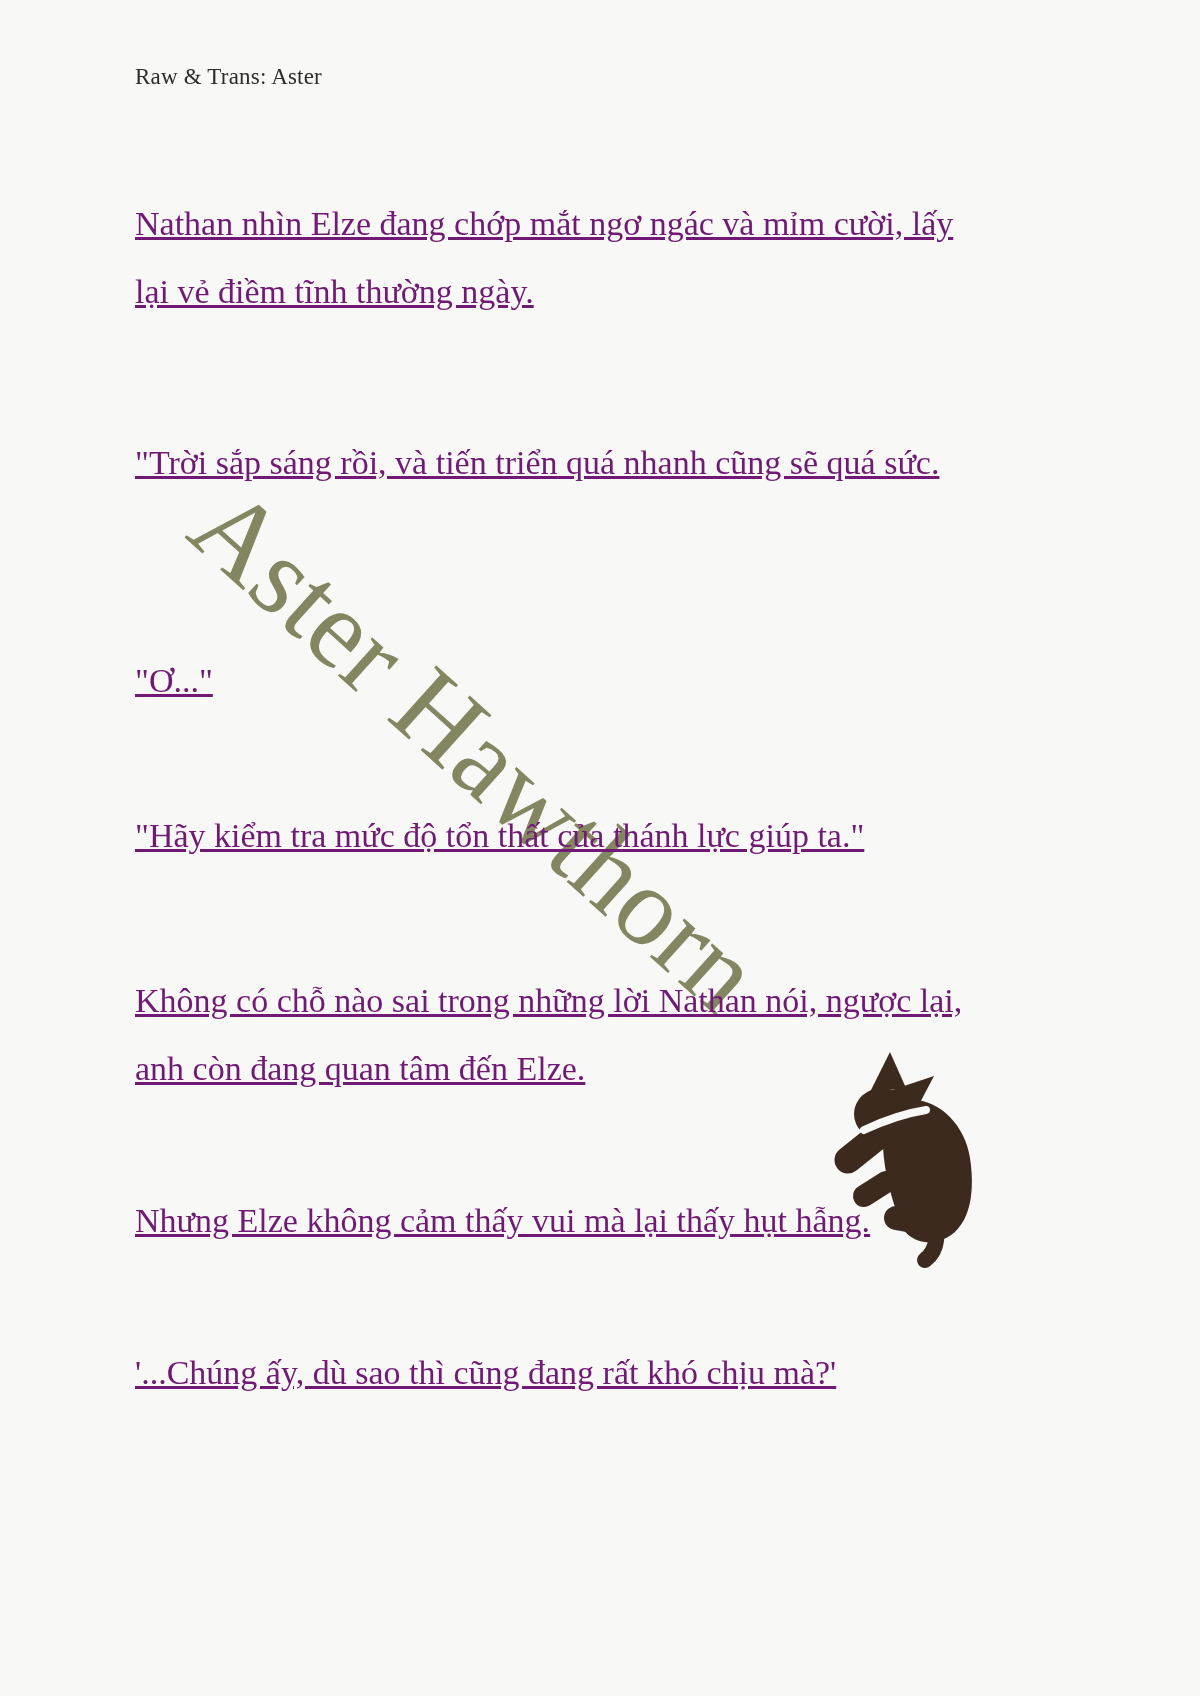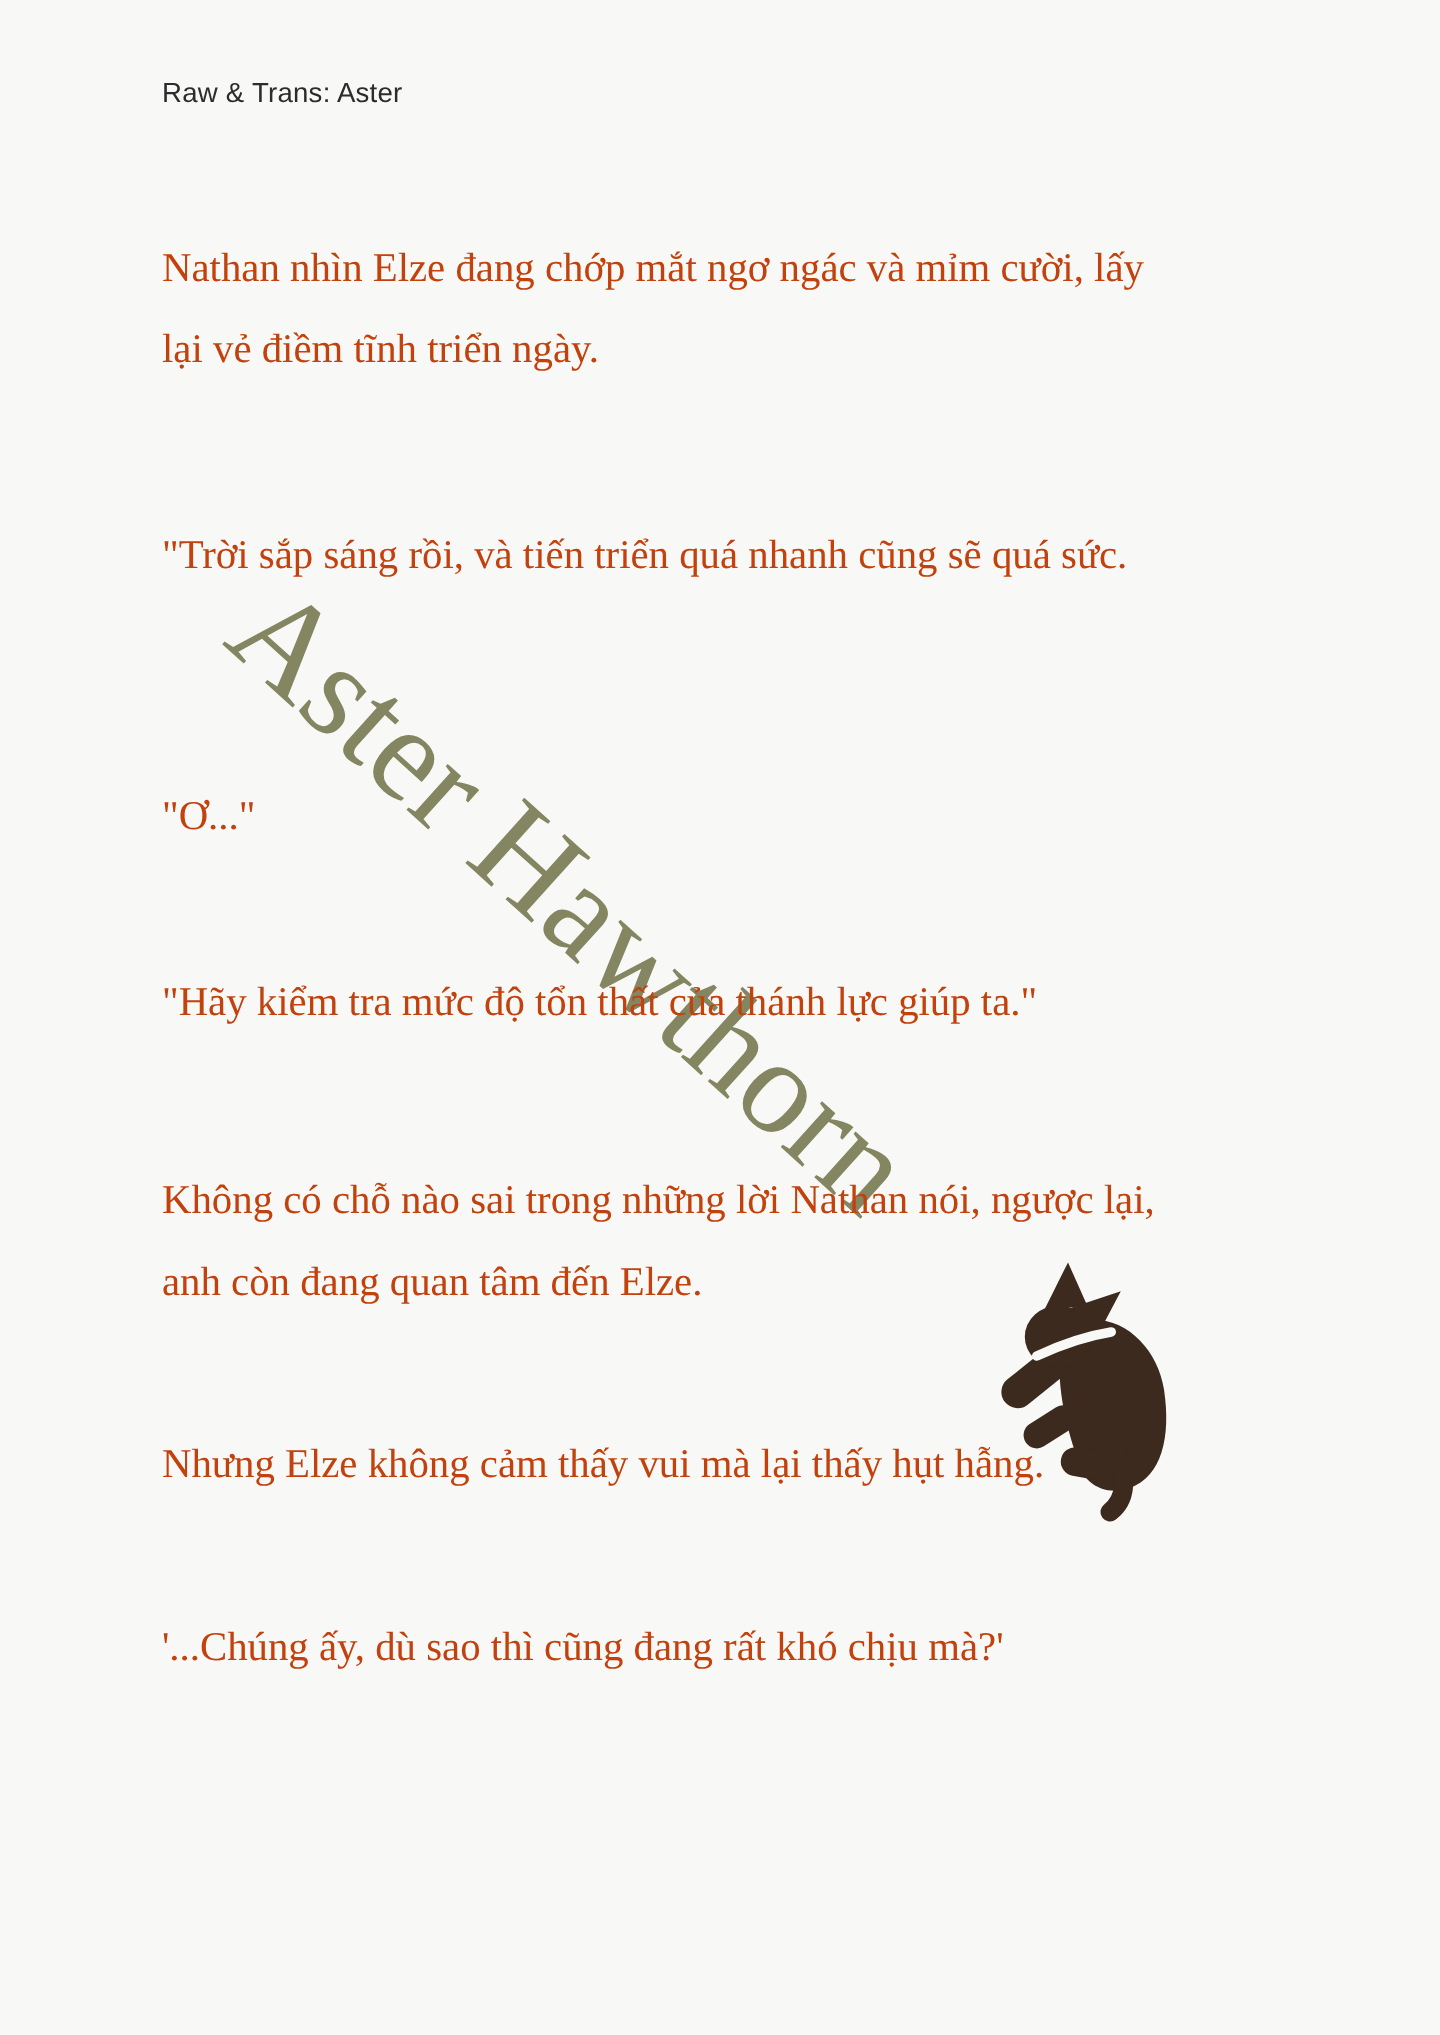--- a/index.html
+++ b/index.html
@@ -10,21 +10,21 @@
     font-family: "Liberation Serif", serif;
     position: relative;
   }
   .page {
     position: absolute; inset: 0;
     width: 1200px; height: 1696px;
   }
   .header-credit {
     position: absolute;
     left: 135px; top: 64px;
-    font-family: Liberation Sans, sans-serif;
+    font-family: Liberation Serif, serif;
     font-size: 23px;
     color: #2c2c2c;
     letter-spacing: 0.2px;
     z-index: 3;
   }
   .watermark {
     position: absolute;
     left: 252px; top: 461px;
     transform-origin: 0 0;
     transform: rotate(42deg);
@@ -40,22 +40,23 @@
     position: absolute;
     left: 826px; top: 1048px;
     width: 155px; height: 225px;
     z-index: 1;
   }
   .paragraphs { position: absolute; inset: 0; z-index: 2; }
   .para {
     position: absolute;
     left: 135px;
     width: 960px;
-    color: #c2410c;
+    color: #701a75;
     font-size: 34px;
+    text-decoration: underline;
   }
   .para .line {
     white-space: nowrap;
     line-height: 68px;
     height: 68px;
   }
   .para-0 { top: 190px; }
   .para-1 { top: 429px; }
   .para-2 { top: 647px; }
   .para-3 { top: 802px; }
@@ -91,21 +92,21 @@
 
       <path d="M66,42 L108,28 L88,66 Z" fill="#3b2a1d"></path>
 
       <path d="M38,82 C55,74 75,66 100,62" fill="none" stroke="#f8f8f6" stroke-width="8" stroke-linecap="round"></path>
     </g>
   </svg>
 
   <div class="paragraphs">
       <div class="para para-0">
         <div class="line">Nathan nhìn Elze đang chớp mắt ngơ ngác và mỉm cười, lấy</div>
-        <div class="line">lại vẻ điềm tĩnh triển ngày.</div>
+        <div class="line">lại vẻ điềm tĩnh thường ngày.</div>
       </div>
       <div class="para para-1">
         <div class="line">"Trời sắp sáng rồi, và tiến triển quá nhanh cũng sẽ quá sức.</div>
       </div>
       <div class="para para-2">
         <div class="line">"Ơ..."</div>
       </div>
       <div class="para para-3">
         <div class="line">"Hãy kiểm tra mức độ tổn thất của thánh lực giúp ta."</div>
       </div>

